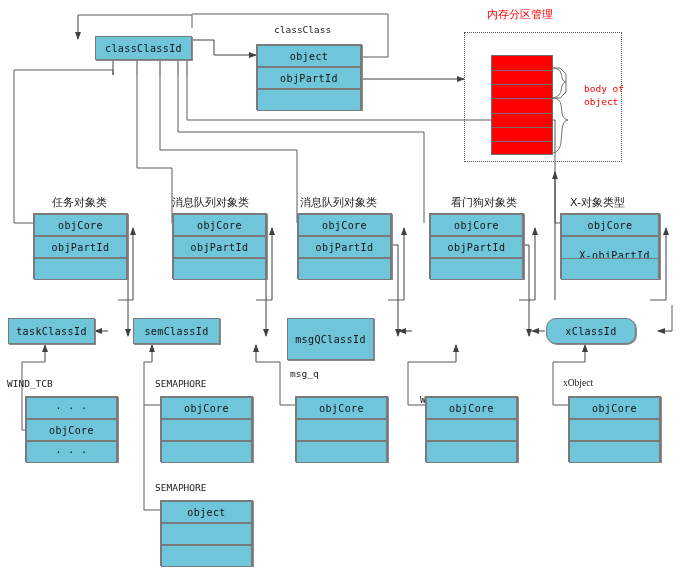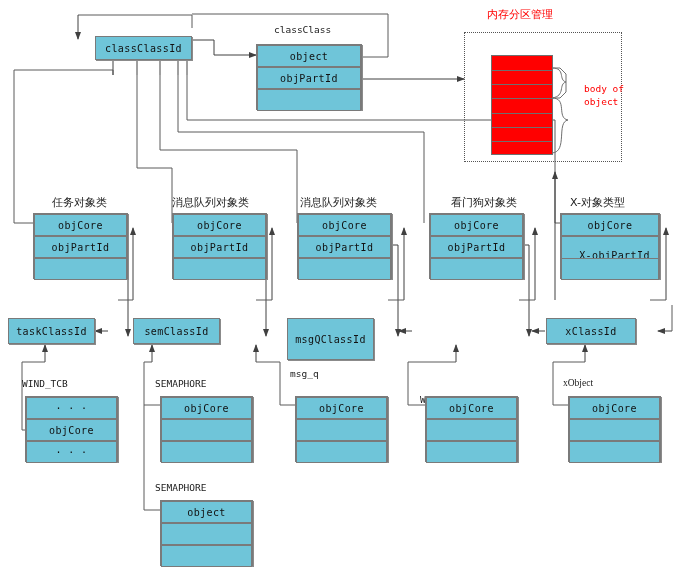--- a/index.html
+++ b/index.html
@@ -167,23 +167,23 @@
   <div class="cap cjk" style="left:570px;top:195px;">X-对象类型</div>
   <div class="box" style="left:560px;top:213px;width:100px;height:66px;">
     <div class="cell" style="top:0px;height:22px;">objCore</div>
     <div class="cell" style="top:22px;height:38px;padding-left:9px;">X-objPartId</div>
     <div class="cell" style="top:44px;height:22px;"></div>
   </div>
 
   <div class="box single" style="left:8px;top:318px;width:87px;height:26px;">taskClassId</div>
   <div class="box single" style="left:133px;top:318px;width:87px;height:26px;">semClassId</div>
   <div class="box single" style="left:287px;top:318px;width:87px;height:42px;">msgQClassId</div>
-  <div class="box single" style="left:546px;top:318px;width:90px;height:26px;">xClassId</div>
-
-  <div class="cap" style="left:22px;top:378px;">WIND_TCB</div>
+  <div class="box single" style="left:546px;top:318px;width:90px;height:26px;border-radius:10px;">xClassId</div>
+
+  <div class="cap" style="left:7px;top:378px;">WIND_TCB</div>
   <div class="box" style="left:25px;top:396px;width:93px;height:66px;">
     <div class="cell" style="top:0px;height:22px;">· · ·</div>
     <div class="cell" style="top:22px;height:22px;">objCore</div>
     <div class="cell" style="top:44px;height:22px;">· · ·</div>
   </div>
 
   <div class="cap" style="left:155px;top:378px;">SEMAPHORE</div>
   <div class="box" style="left:160px;top:396px;width:93px;height:66px;">
     <div class="cell" style="top:0px;height:22px;">objCore</div>
     <div class="cell" style="top:22px;height:22px;"></div>

